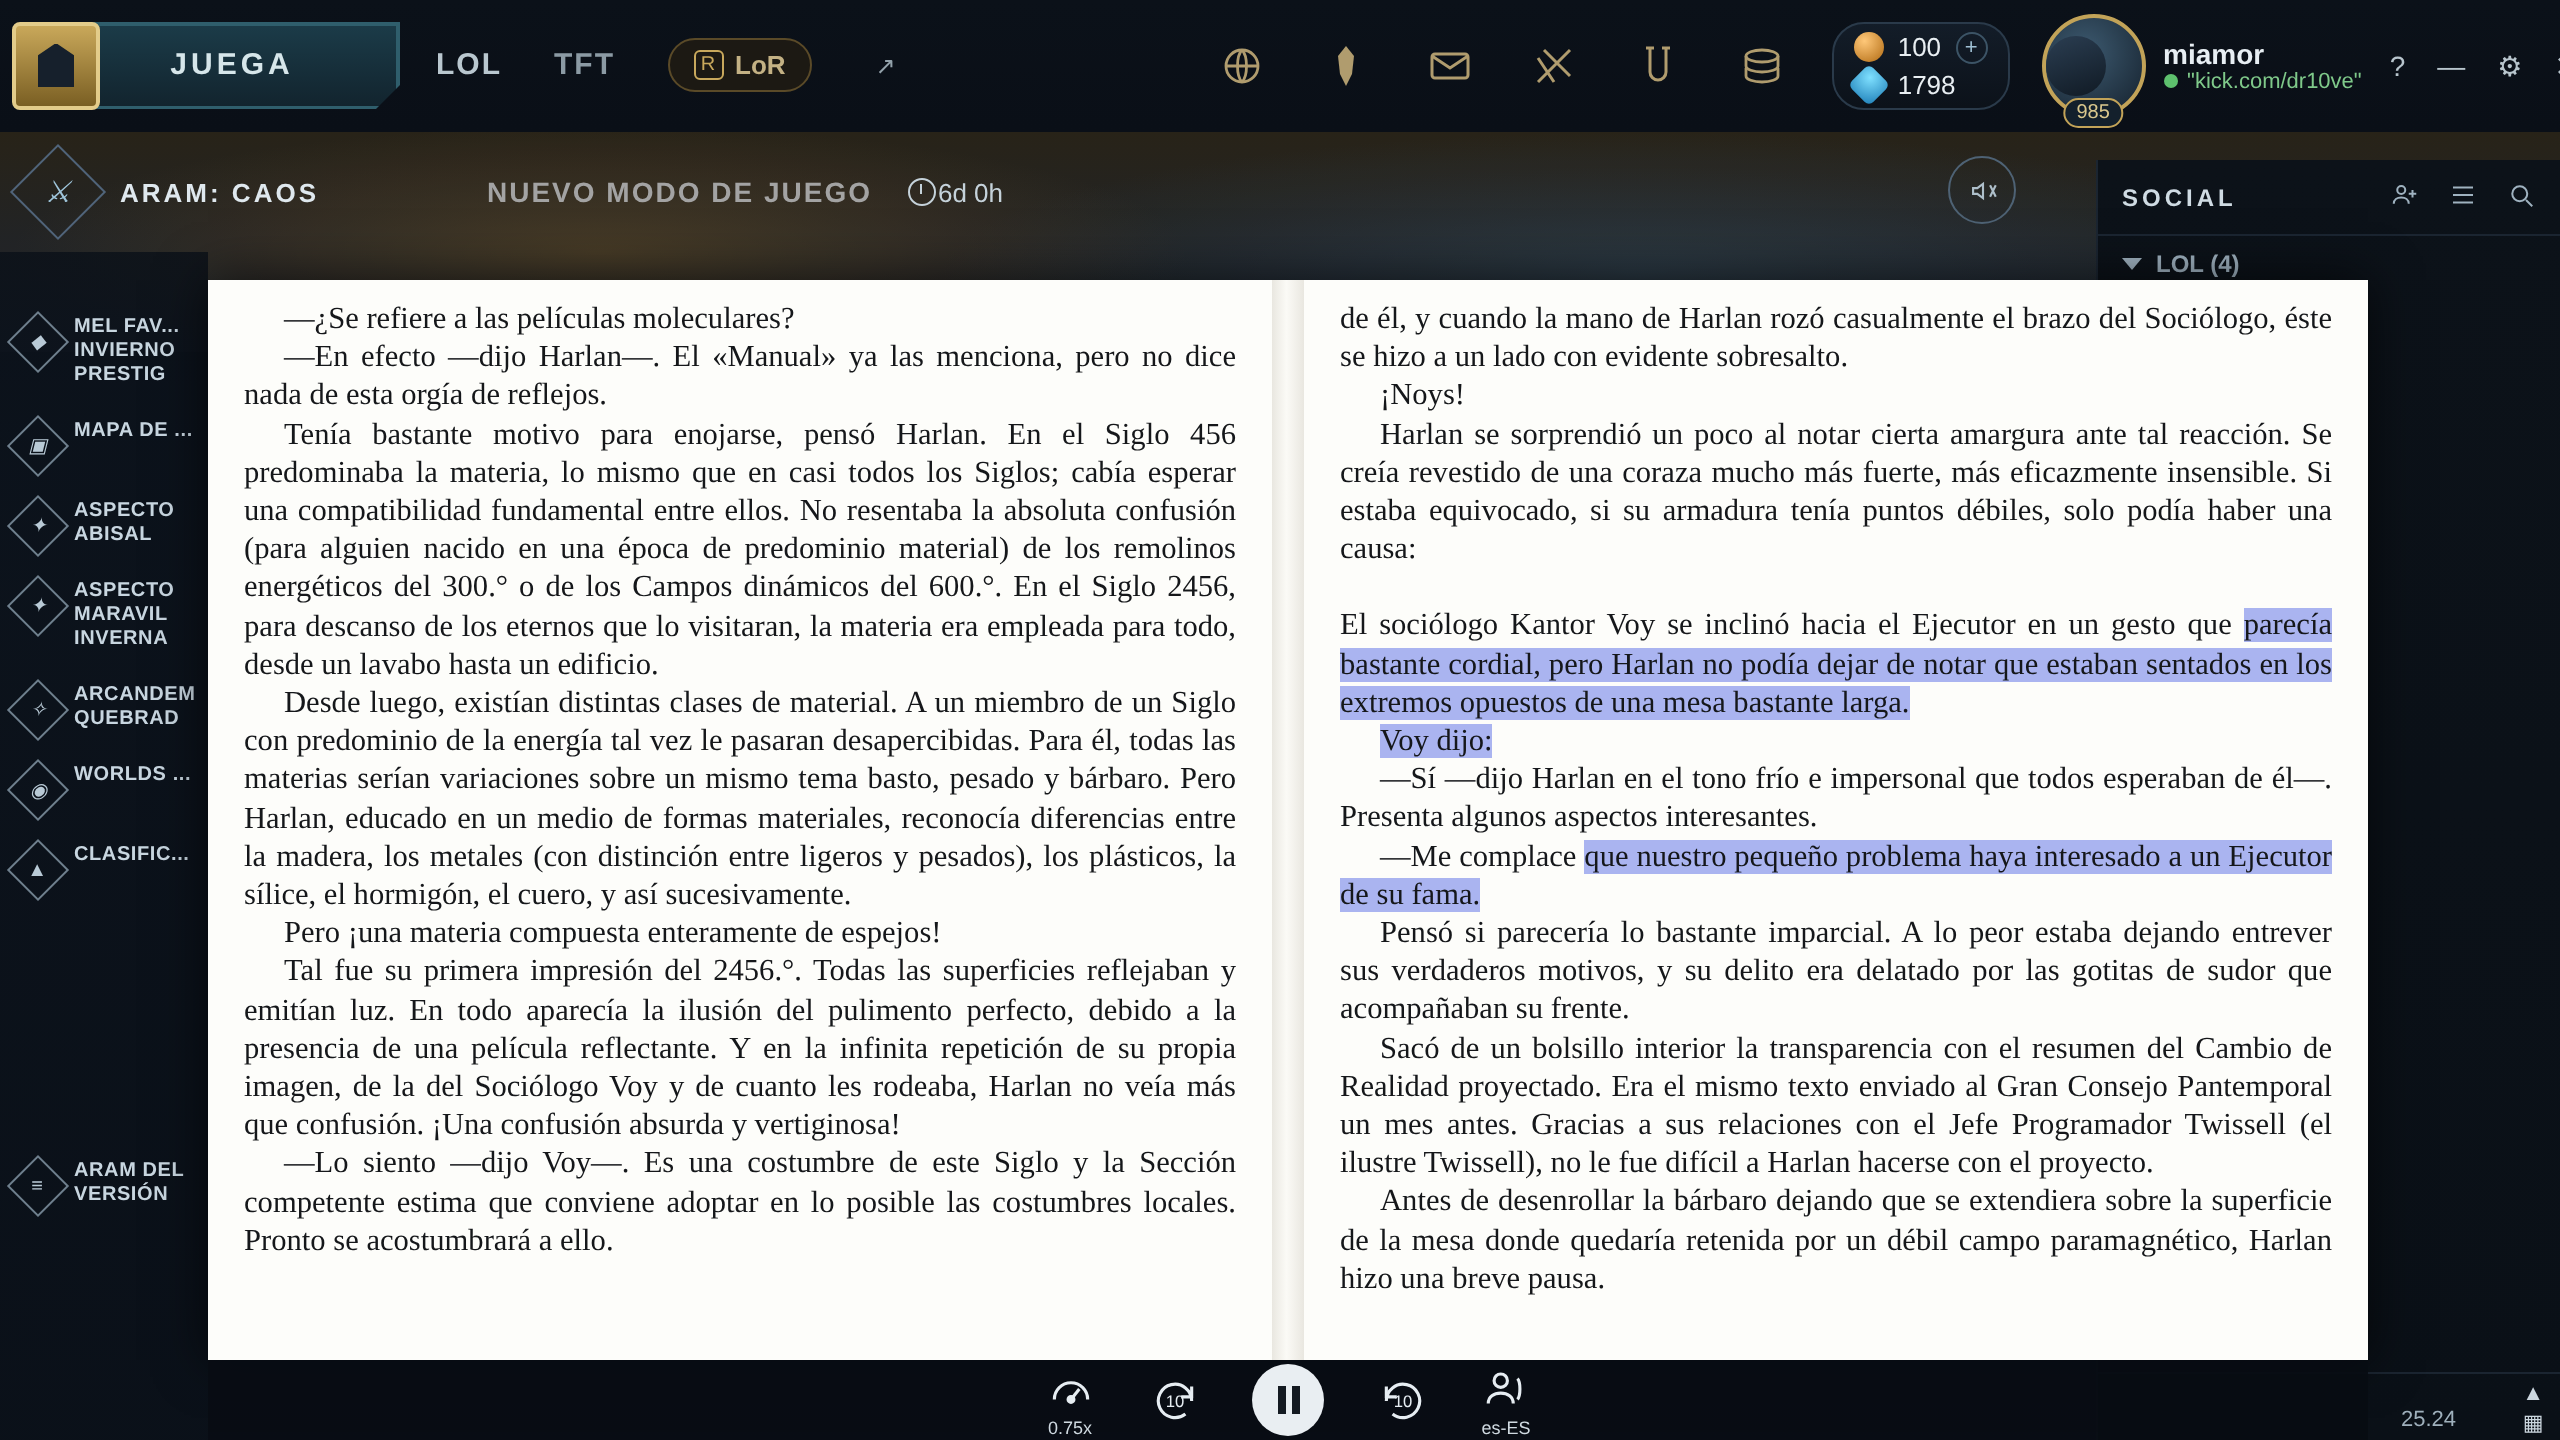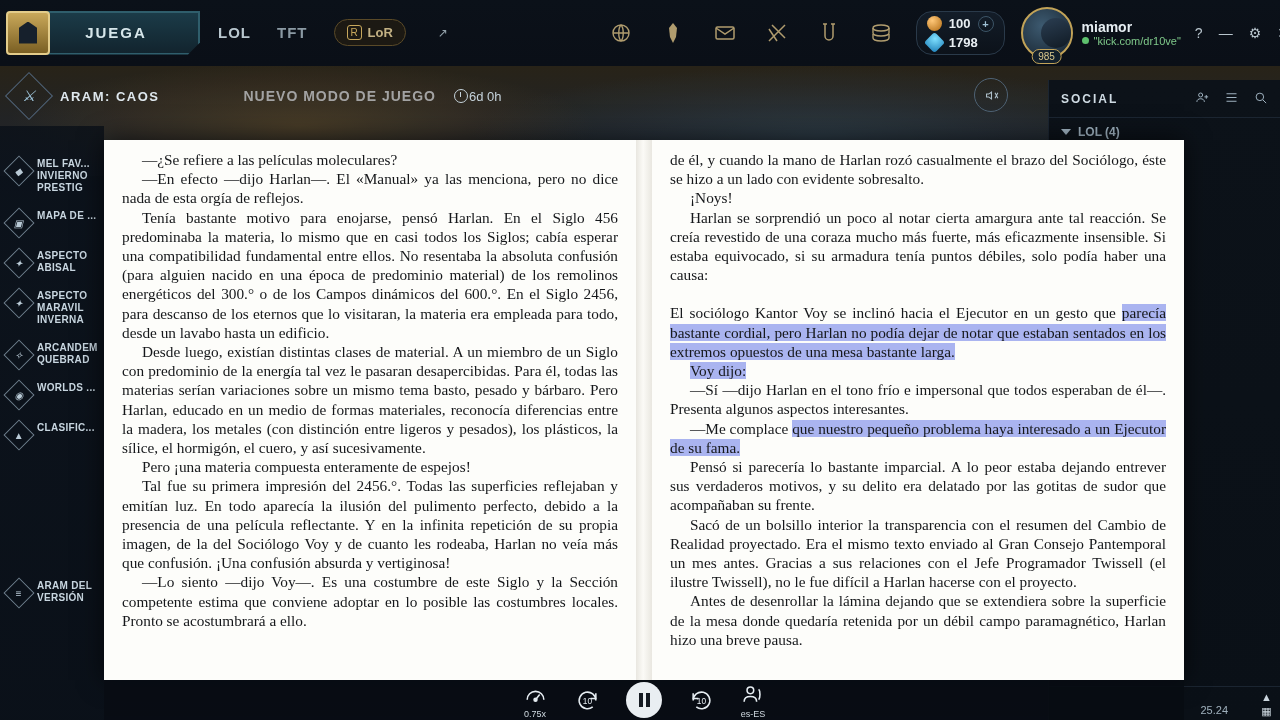--- a/index.html
+++ b/index.html
@@ -91,37 +91,37 @@
     width:26px;height:26px;opacity:.88;display:flex;align-items:center;justify-content:center;
     color:#c7b07a;cursor:pointer;
   }
   .nav-ico svg{width:24px;height:24px;display:block;}
 
   .currency{
     display:flex;flex-direction:column;gap:3px;margin-left:22px;
     background:linear-gradient(180deg,rgba(20,30,42,.9),rgba(12,18,26,.9));
     border:1px solid #2a3a4a;border-radius:16px;padding:4px 10px;width:156px;
   }
-  .cur-row{display:flex;align-items:center;gap:7px;color:#e8eef2;font-size:13px;font-weight:bold;}
+  .cur-row{display:flex;align-items:center;gap:7px;color:#e8eef2;font-size:13px;font-weight:normal;}
   .cur-dot{width:15px;height:15px;border-radius:50%;display:inline-block;}
   .cur-dot.orange{background:radial-gradient(circle at 35% 30%,#ffc879,#b06a12);}
   .cur-dot.blue{background:radial-gradient(circle at 35% 30%,#7fe0ff,#1e7fb8);transform:rotate(45deg);border-radius:3px;}
   .cur-plus{
     margin-left:auto;width:16px;height:16px;border-radius:50%;
     border:1px solid #3c5466;color:#9fc0d4;font-size:11px;line-height:14px;text-align:center;
   }
 
   .profile{
     display:flex;align-items:center;gap:9px;margin-left:16px;
   }
   .avatar{
     position:relative;width:52px;height:52px;border-radius:50%;
     background:radial-gradient(circle at 40% 35%,#3d5a70,#14202c);
     border:2px solid #c2a358;
-    display:flex;align-items:center;justify-content:flex-end;
+    display:flex;align-items:center;justify-content:flex-start;
   }
   .avatar .face{
     width:30px;height:30px;border-radius:50%;
     background:linear-gradient(160deg,#2b3e52,#101a24);
   }
   .lvl{
     position:absolute;bottom:-7px;left:50%;transform:translateX(-50%);
     background:#13202c;border:1px solid #c2a358;border-radius:9px;
     color:#d9c78d;font-size:10px;padding:0 6px;line-height:13px;
   }
@@ -471,21 +471,21 @@
       <p class="noind">de él, y cuando la mano de Harlan rozó casualmente el brazo del Sociólogo, éste se hizo a un lado con evidente sobresalto.</p>
       <p>¡Noys!</p>
       <p>Harlan se sorprendió un poco al notar cierta amargura ante tal reacción. Se creía revestido de una coraza mucho más fuerte, más eficazmente insensible. Si estaba equivocado, si su armadura tenía puntos débiles, solo podía haber una causa:</p>
       <div class="spacer"></div>
       <p class="noind"><span>El sociólogo Kantor Voy se inclinó hacia el Ejecutor en un gesto que </span><span class="hl">parecía bastante cordial, pero Harlan no podía dejar de notar que estaban sentados en los extremos opuestos de una mesa bastante larga.</span></p>
       <p><span class="hl">Voy dijo:</span></p>
       <p>—Sí —dijo Harlan en el tono frío e impersonal que todos esperaban de él—. Presenta algunos aspectos interesantes.</p>
       <p><span>—Me complace </span><span class="hl">que nuestro pequeño problema haya interesado a un Ejecutor de su fama.</span></p>
       <p>Pensó si parecería lo bastante imparcial. A lo peor estaba dejando entrever sus verdaderos motivos, y su delito era delatado por las gotitas de sudor que acompañaban su frente.</p>
       <p>Sacó de un bolsillo interior la transparencia con el resumen del Cambio de Realidad proyectado. Era el mismo texto enviado al Gran Consejo Pantemporal un mes antes. Gracias a sus relaciones con el Jefe Programador Twissell (el ilustre Twissell), no le fue difícil a Harlan hacerse con el proyecto.</p>
-      <p>Antes de desenrollar la lámina dejando que se extendiera sobre la superficie de la mesa donde quedaría retenida por un débil campo paramagnético, Harlan hizo una breve pausa.</p>
+      <p>Antes de desenrollar la bárbaro dejando que se extendiera sobre la superficie de la mesa donde quedaría retenida por un débil campo paramagnético, Harlan hizo una breve pausa.</p>
     </div>
   </div>
 
   <div class="playerbar">
     <div class="pb-item">
       <span class="pb-ico">
         <svg viewBox="0 0 24 24" fill="none" stroke="#e6edf2" stroke-width="1.5">
             <path d="M4 17a8 8 0 1116 0"></path>
             <path d="M12 17l4-5"></path>
             <circle cx="12" cy="17" r="1.4" fill="#e6edf2"></circle>

